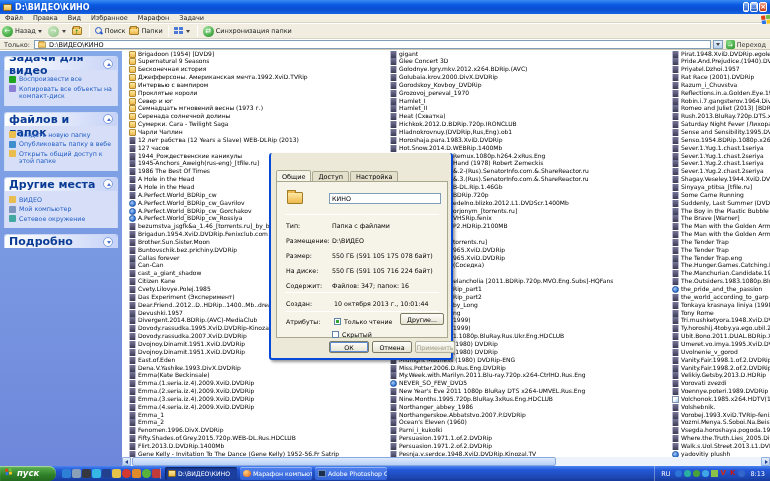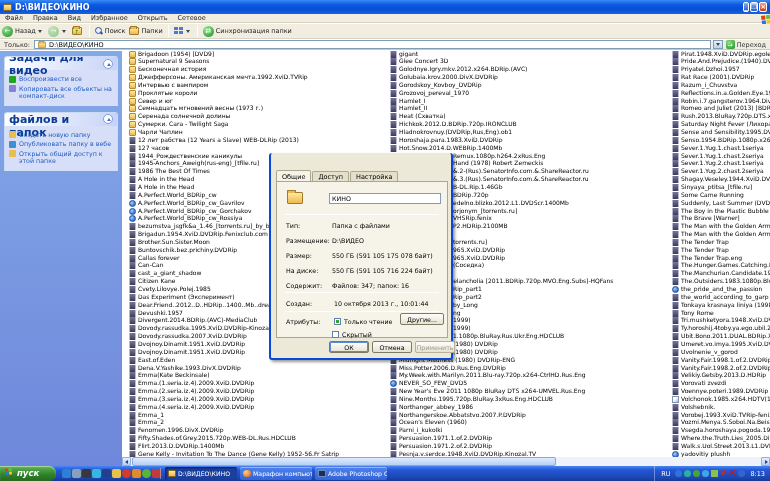--- a/index.html
+++ b/index.html
@@ -170,22 +170,22 @@
   <span class="spacer"></span>
   <span id="win-controls"><span class="win-btn">_</span><span class="win-btn">❐</span><span class="win-btn close">×</span></span>
 </div>
 
 <div class="menubar">
   <span id="menu-items" style="display:flex">
       <span class="menu-item">Файл</span>
       <span class="menu-item">Правка</span>
       <span class="menu-item">Вид</span>
       <span class="menu-item">Избранное</span>
-      <span class="menu-item">Открыть</span>
-      <span class="menu-item">Сетевое</span>
+      <span class="menu-item">Марафон</span>
+      <span class="menu-item">Задачи</span>
     </span>
   <span class="spacer"></span>
   <span class="xp-flag"></span>
 </div>
 
 <div class="toolbar">
   <span class="tbtn">
     <span class="circ">←</span>
     <span>Назад</span>
     <span class="dda"></span>
@@ -267,20 +267,52 @@
           <span>Создать новую папку</span>
         </div>
         <div class="pitem">
           <span class="picon" style="background: rgb(63, 143, 208);"></span>
           <span>Опубликовать папку в вебе</span>
         </div>
         <div class="pitem">
           <span class="picon" style="background: rgb(233, 189, 78);"></span>
           <span>Открыть общий доступ к этой папке</span>
         </div>
+      </div>
+    </div>
+    <div class="panel">
+      <div class="phead">
+        <span>Другие места</span>
+        <span class="spacer"></span>
+        <span class="chevc">
+          <i></i>
+        </span>
+      </div>
+      <div class="pbody">
+        <div class="pitem">
+          <span class="picon" style="background: rgb(233, 189, 78);"></span>
+          <span>ВИДЕО</span>
+        </div>
+        <div class="pitem">
+          <span class="picon" style="background: rgb(125, 150, 192);"></span>
+          <span>Мой компьютер</span>
+        </div>
+        <div class="pitem">
+          <span class="picon" style="background: rgb(66, 168, 160);"></span>
+          <span>Сетевое окружение</span>
+        </div>
+      </div>
+    </div>
+    <div class="panel">
+      <div class="phead">
+        <span>Подробно</span>
+        <span class="spacer"></span>
+        <span class="chevc down">
+          <i></i>
+        </span>
       </div>
     </div>
   </div>
 
 <div class="listbg"></div>
 <div class="filelist" id="filelist">
     <div class="frow" style="left: 128px; top: 50px; width: 258px;"><span class="fi folder"></span><span class="flabel">Brigadoon (1954) [DVD9]</span></div>
     <div class="frow" style="left: 128px; top: 57px; width: 258px;"><span class="fi folder"></span><span class="flabel">Supernatural 9 Seasons</span></div>
     <div class="frow" style="left: 128px; top: 65px; width: 258px;"><span class="fi folder"></span><span class="flabel">Бесконечная история</span></div>
     <div class="frow" style="left: 128px; top: 73px; width: 258px;"><span class="fi folder"></span><span class="flabel">Джефферсоны. Американская мечта.1992.XviD.TVRip</span></div>

